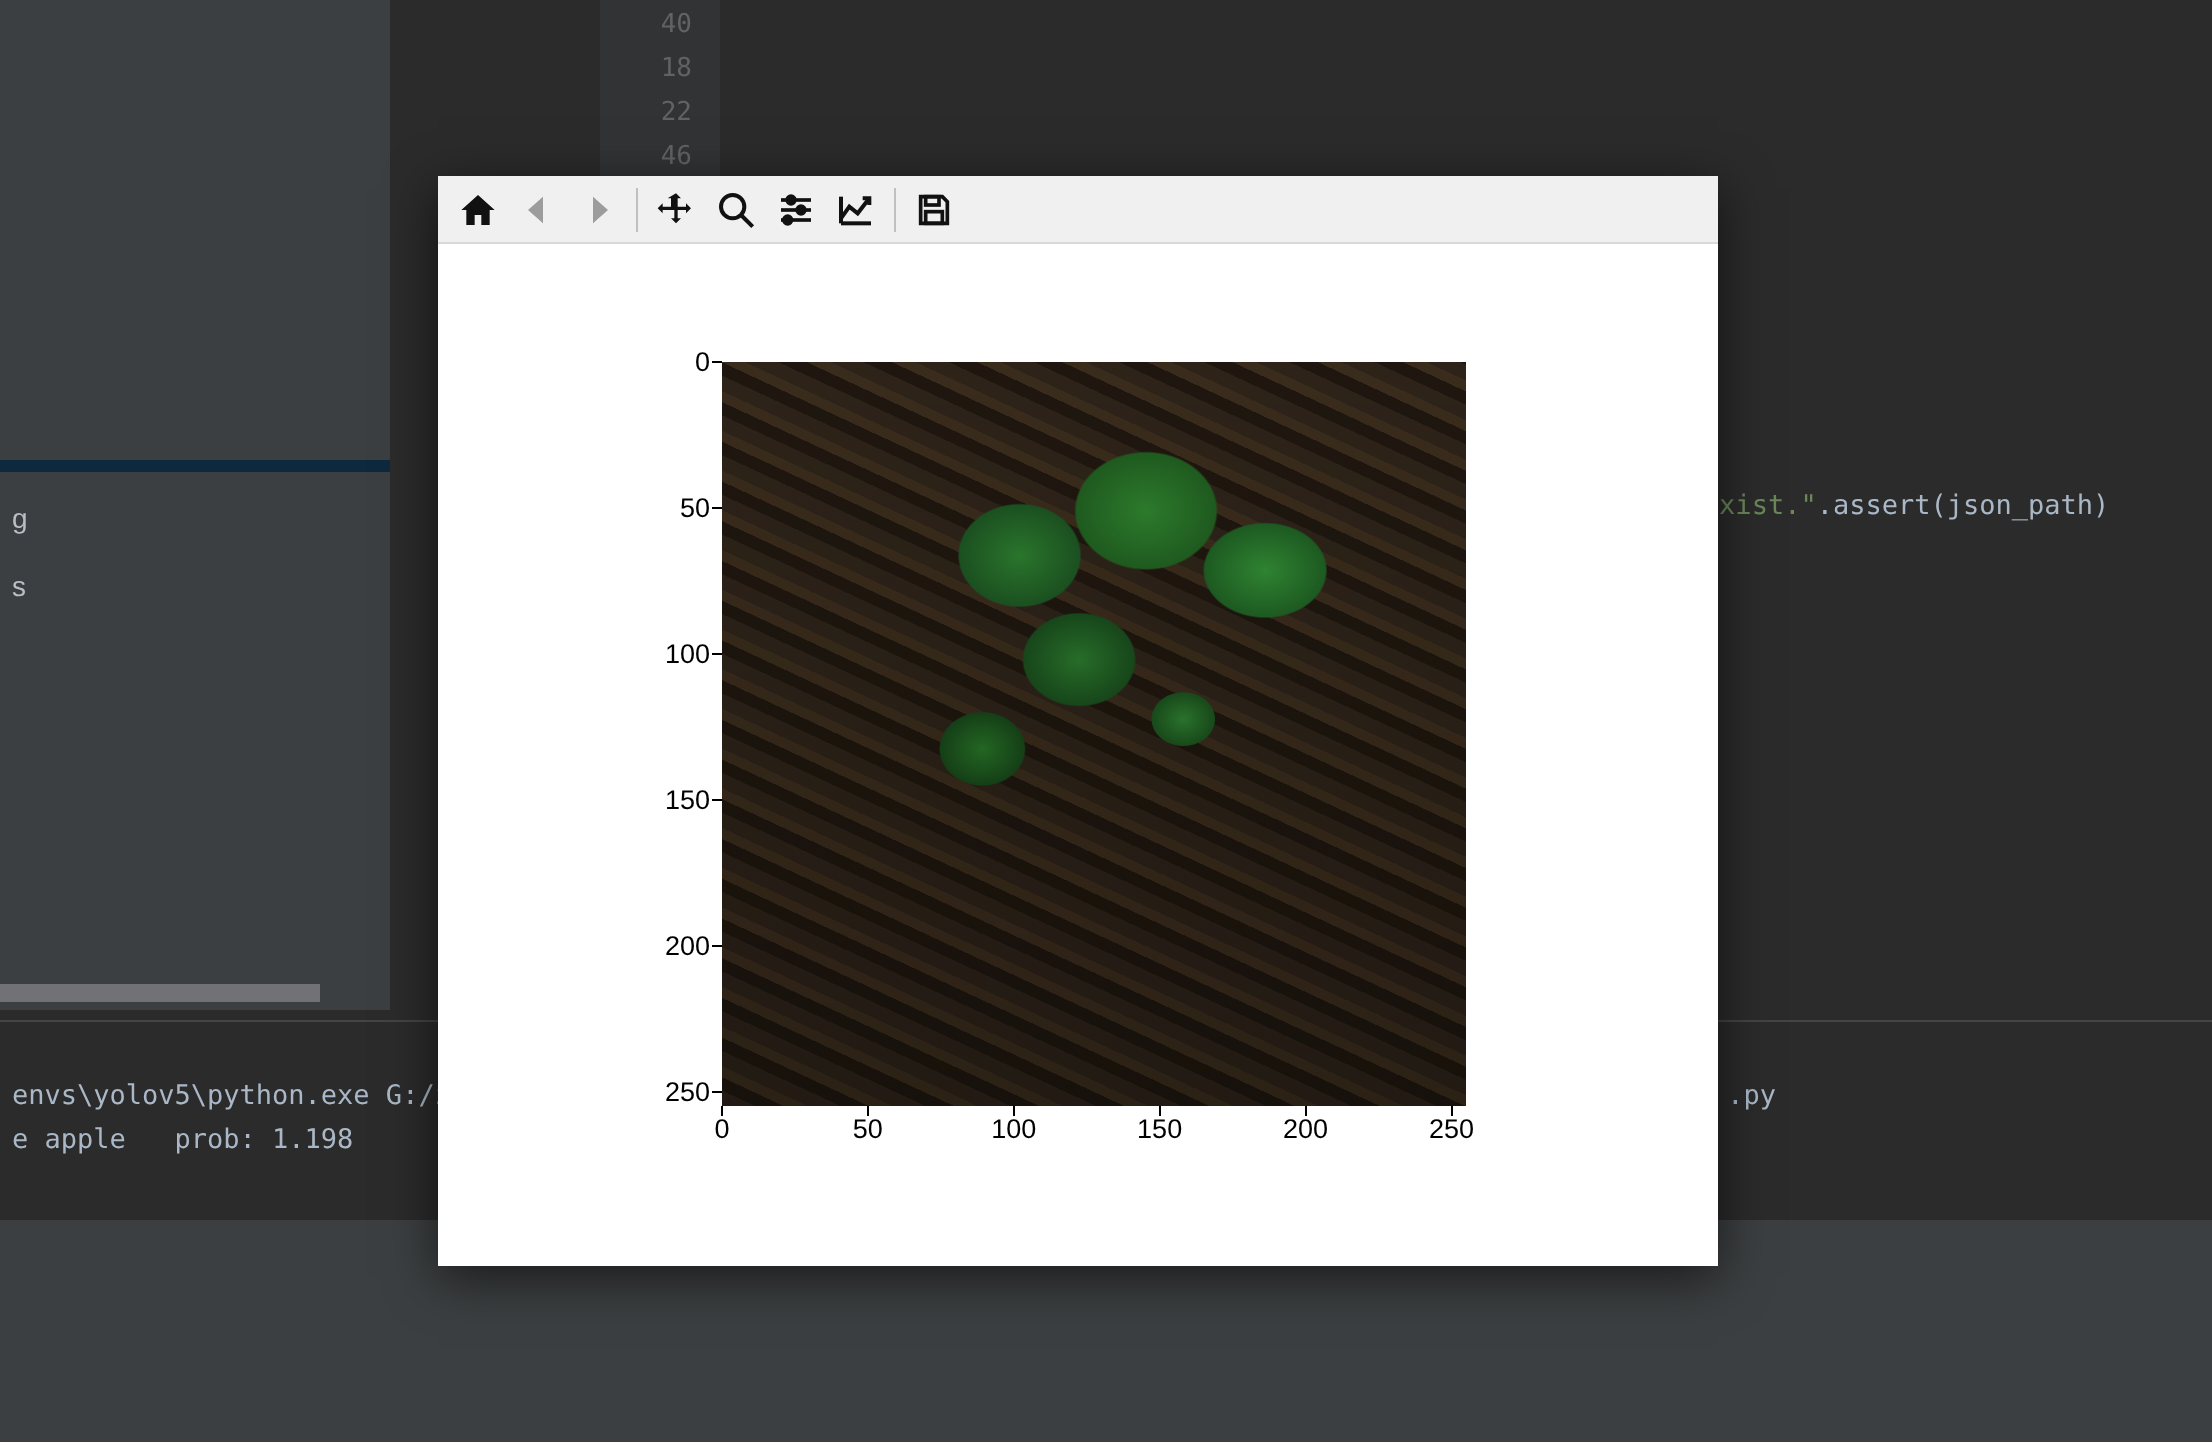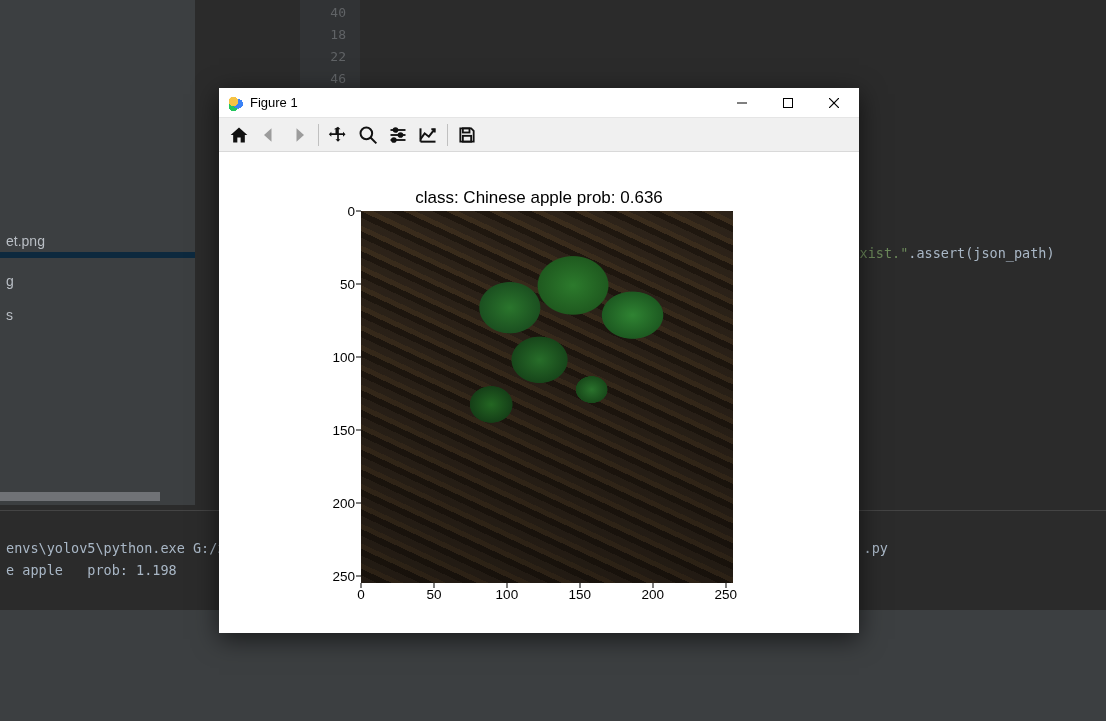--- a/index.html
+++ b/index.html
@@ -190,21 +190,20 @@
     top: 372px; transform: translateX(-0.5px);
   }
 </style>
 </head>
 <body>
 
 <div class="editor-bg">
 
   <div class="sidebar-col">
     <div class="sidebar-items">
-      <div class="sidebar-row">et.png</div>
       <div class="sidebar-row sel"></div>
       <div class="sidebar-row"></div>
       <div class="sidebar-row"></div>
       <div class="sidebar-row">g</div>
       <div class="sidebar-row"></div>
       <div class="sidebar-row"></div>
       <div class="sidebar-row">s</div>
     </div>
     <div class="sidebar-scroll"></div>
   </div>
@@ -226,41 +225,20 @@
   </div>
 
   <div class="console"><span>envs\yolov5\python.exe G:/zc</span><span style="display:inline-block;width:630px"></span><span>.py</span>
 <span>e apple   prob: 1.198</span></div>
 
   <div class="bottom-strip"></div>
 </div>
 
 <div class="figure-window">
 
-  <div class="fw-titlebar">
-    <span class="app-icon"></span>
-    <span class="fw-title">Figure 1</span>
-    <span class="fw-spacer"></span>
-    <span class="win-btn">
-      <svg viewBox="0 0 10 10">
-          <line x1="0" y1="5" x2="10" y2="5" stroke="currentColor" stroke-width="1"></line>
-        </svg>
-    </span>
-    <span class="win-btn">
-      <svg viewBox="0 0 10 10">
-          <rect x="0.5" y="0.5" width="9" height="9" fill="none" stroke="currentColor" stroke-width="1"></rect>
-        </svg>
-    </span>
-    <span class="win-btn close">
-      <svg viewBox="0 0 10 10">
-          <line x1="0" y1="0" x2="10" y2="10" stroke="currentColor" stroke-width="1.2"></line>
-          <line x1="10" y1="0" x2="0" y2="10" stroke="currentColor" stroke-width="1.2"></line>
-        </svg>
-    </span>
-  </div>
 
   <div class="fw-toolbar">
     <span class="tb-btn">
       <svg width="20" height="20" viewBox="0 0 24 24" fill="currentColor">
           <path d="M12 3l10 9h-3v9h-5v-6h-4v6H5v-9H2z"></path>
         </svg>
     </span>
     <span class="tb-btn dis">
       <svg width="20" height="20" viewBox="0 0 24 24" fill="currentColor">
           <path d="M15 4l-9 8 9 8z"></path>
@@ -305,21 +283,20 @@
     <span class="tb-btn">
       <svg width="20" height="20" viewBox="0 0 24 24" fill="none" stroke="currentColor" stroke-width="2.2">
           <path d="M4 4h13l3 3v13H4z"></path>
           <rect x="7" y="4" width="8" height="5"></rect>
           <rect x="7" y="13" width="10" height="7"></rect>
         </svg>
     </span>
   </div>
 
   <div class="fw-canvas">
-    <div class="plot-title">class: Chinese apple   prob: 0.636</div>
     <div class="axes">
       <div class="img"></div>
 
     <div class="tick-mark-y" style="top: 0px;"></div>
         <div class="tick-label tick-y" style="top: 0px;">0</div>
         <div class="tick-mark-y" style="top: 72.9412px;"></div>
         <div class="tick-label tick-y" style="top: 72.9412px;">50</div>
         <div class="tick-mark-y" style="top: 145.882px;"></div>
         <div class="tick-label tick-y" style="top: 145.882px;">100</div>
         <div class="tick-mark-y" style="top: 218.824px;"></div>

